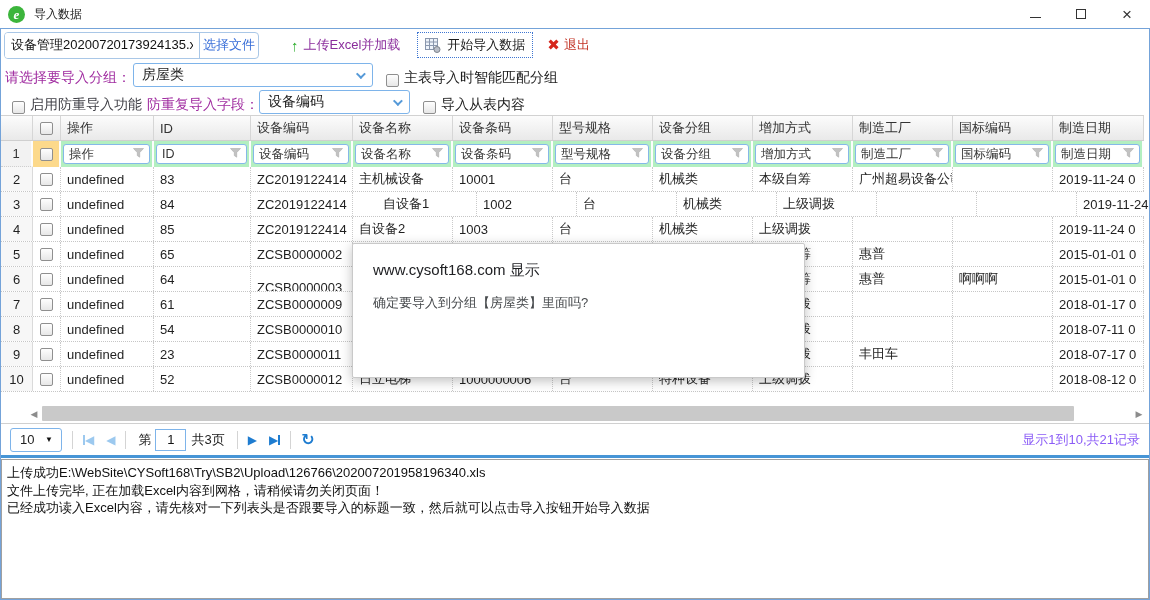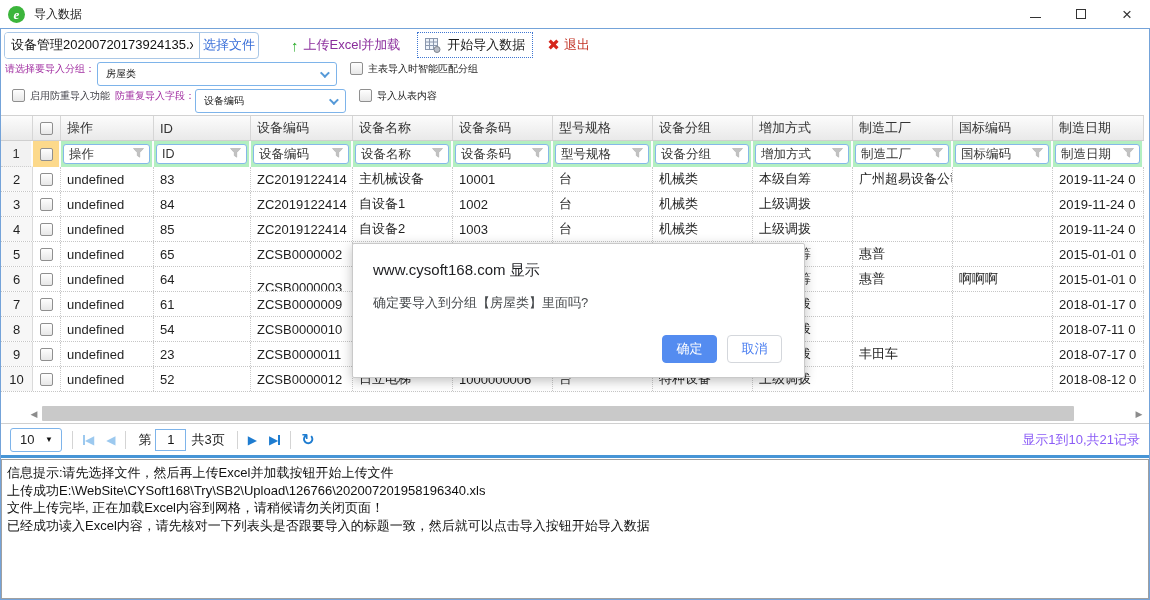--- a/index.html
+++ b/index.html
@@ -31,21 +31,21 @@
   .upload-btn { display:flex; align-items:center; margin-left:32px; cursor:pointer; }
   .up-arrow { color:#2fae2f; font-weight:bold; font-size:15px; margin-right:5px; }
   .upload-label { color:#8a2d9c; }
   .import-btn { display:flex; align-items:center; margin-left:17px; border:1px dotted #3f76d2; padding:3px 7px; cursor:pointer; }
   .import-icon { margin-right:6px; display:inline-flex; }
   .import-label { color:#1a1a1a; }
   .exit-btn { display:flex; align-items:center; margin-left:14px; cursor:pointer; }
   .x-icon { color:#d6271c; font-weight:bold; font-size:15px; margin-right:4px; }
   .exit-label { color:#c23325; }
   
-  .opt-row { position:absolute; left:5px; display:flex; align-items:flex-start; font-size:10px; }
+  .opt-row { position:absolute; left:5px; display:flex; align-items:flex-end; font-size:14px; }
   .opt-row1 { top:62px; height:25px; }
   .opt-row2 { top:89px; height:25px; }
   .purple-label { color:#a02ca0; }
   .dark-label { color:#3f3f46; }
   .plain-label { color:#1d1d1d; }
   .selectbox { position:relative; height:24px; border:1px solid #7eb4ea; border-radius:3px; background:#fff;
                display:flex; align-items:center; padding:0 22px 0 8px; color:#222; cursor:pointer; }
   .sel1 { width:240px; margin-left:2px; }
   .sel2 { width:151px; }
   .chev { position:absolute; right:9px; top:8px; width:7px; height:7px;
@@ -312,21 +312,21 @@
           <div class="gc" style="width: 91px;">2019-11-24 0</div>
         </div>
         <div class="grow data-row">
           <div class="gc gnum dnum">3</div>
           <div class="gc gcb">
             <span class="cbx"></span>
           </div>
           <div class="gc" style="width: 93px;">undefined</div>
           <div class="gc" style="width: 97px;">84</div>
           <div class="gc" style="width: 102px;">ZC2019122414</div>
-          <div class="gc" style="width: 100px;">自设备1</div>
+          <div class="gc" style="width: 100px; margin-left: 24px;">自设备1</div>
           <div class="gc" style="width: 100px;">1002</div>
           <div class="gc" style="width: 100px;">台</div>
           <div class="gc" style="width: 100px;">机械类</div>
           <div class="gc" style="width: 100px;">上级调拨</div>
           <div class="gc" style="width: 100px;"></div>
           <div class="gc" style="width: 100px;"></div>
           <div class="gc" style="width: 91px;">2019-11-24 0</div>
         </div>
         <div class="grow data-row">
           <div class="gc gnum dnum">4</div>
@@ -483,28 +483,23 @@
         <span class="bar"></span>
       </div>
     <div class="psep"></div>
     <span class="refresh">↻</span>
     <span class="pager-summary">显示1到10,共21记录</span>
   </div>
 
   <div class="blue-divider"></div>
 
   <div class="log-panel">
-    <div>信息提示:请先选择文件，然后再上传Excel并加载按钮开始上传文件</div>
     <div>上传成功E:\WebSite\CYSoft168\Try\SB2\Upload\126766\202007201958196340.xls</div>
     <div>文件上传完毕, 正在加载Excel内容到网格，请稍候请勿关闭页面！</div>
     <div>已经成功读入Excel内容，请先核对一下列表头是否跟要导入的标题一致，然后就可以点击导入按钮开始导入数据</div>
   </div>
 
   <div class="dialog">
     <div class="dialog-title">www.cysoft168.com 显示</div>
     <div class="dialog-msg">确定要导入到分组【房屋类】里面吗?</div>
-    <div class="dialog-btns">
-      <div class="btn btn-ok">确定</div>
-      <div class="btn btn-cancel">取消</div>
-    </div>
   </div>
 
 </div>
 
 </body></html>

